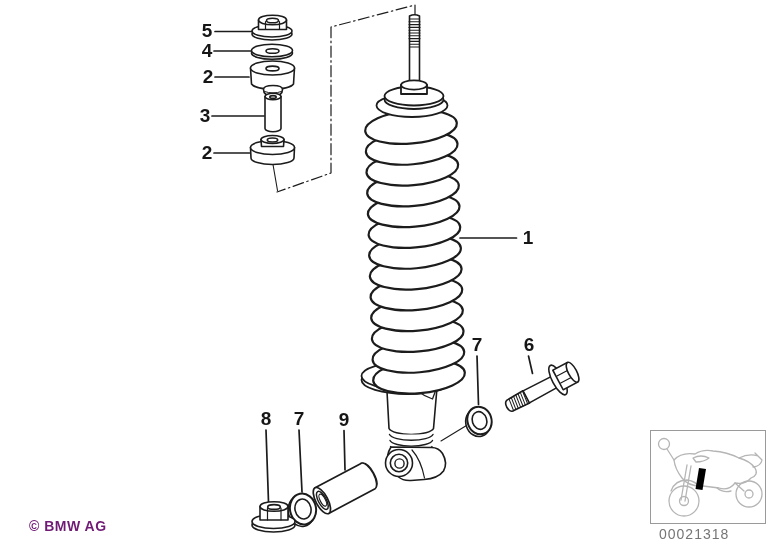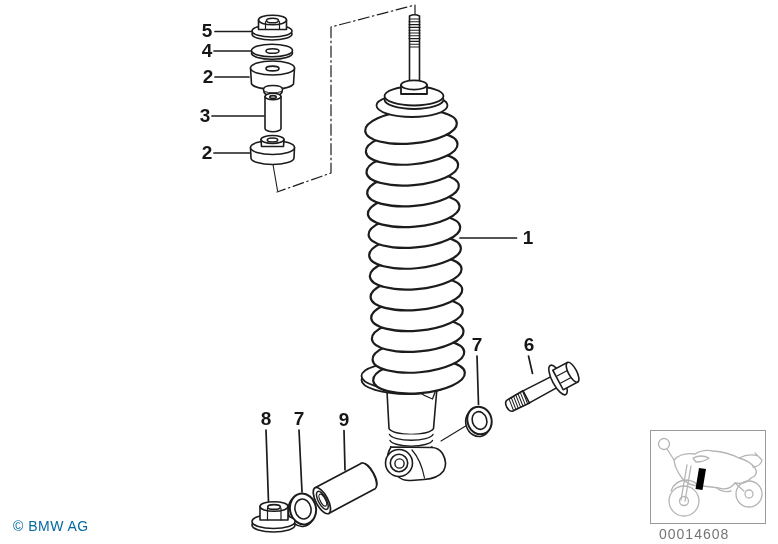--- a/index.html
+++ b/index.html
@@ -6,21 +6,21 @@
   .canvas{
     position:relative;width:778px;height:544px;background:#ffffff;overflow:hidden;
     font-family:"Liberation Sans","DejaVu Sans",sans-serif;
   }
   .art{position:absolute;left:0;top:0;}
   .callout{
     position:absolute;width:22px;height:20px;line-height:20px;text-align:center;
     font-size:19px;font-weight:bold;color:#161616;cursor:default;
   }
   .copyright{
-    position:absolute;left:13px;top:518px;font-size:14px;font-weight:normal;color:#0369a1;
+    position:absolute;left:29px;top:518px;font-size:14px;font-weight:bold;color:#701a75;
     letter-spacing:0.5px;
   }
   .thumb{
     position:absolute;left:650px;top:430px;width:114px;height:92px;
     border:1px solid #9a9a9a;background:#fff;
   }
   .part-number{
     position:absolute;left:659px;top:526px;width:100px;font-size:14px;color:#757575;
     letter-spacing:1px;
   }
@@ -202,15 +202,15 @@
       <path d="M 23 29 Q 30 21 44 23 Q 52 18 62 20 Q 76 21 88 27 Q 99 30 104 37 Q 108 44 100 47 Q 94 54 84 52 Q 78 60 68 57 L 52 55 Q 38 56 31 47 Q 24 38 23 29 Z"></path>
       <path d="M 42 27 Q 50 23 58 27 Q 53 31 45 31 Z"></path>
       <path d="M 88 27 Q 98 22 107 25 L 111 29 Q 110 35 102 36 M 104 22 L 107 25"></path>
       <circle cx="98" cy="63" r="13"></circle>
       <circle cx="98" cy="63" r="4"></circle>
       <path d="M 84 52 L 93 60 M 66 57 Q 72 62 80 60"></path>
       <polygon points="48,37 55,38 51.5,59 44.5,58" fill="#000" stroke="none"></polygon>
     </svg>
   </div>
 
-  <div class="part-number">00014608</div>
+  <div class="part-number">00021318</div>
 
 </div>
 
 </body></html>

